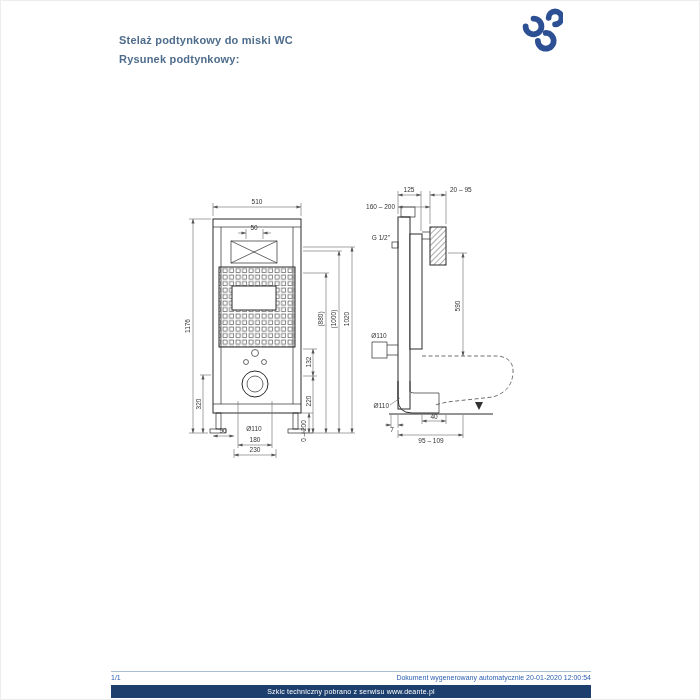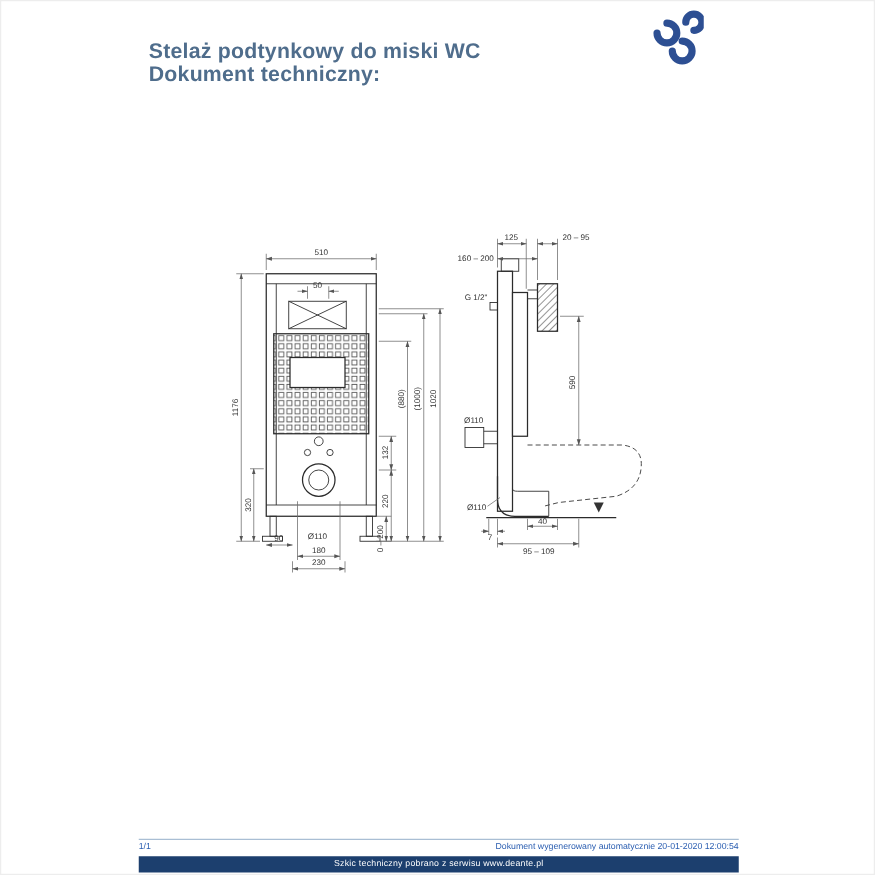--- a/index.html
+++ b/index.html
@@ -1,39 +1,39 @@
 <!DOCTYPE html>
 <html><head>
 <meta charset="utf-8">
 <style>
   html,body{margin:0;padding:0}
   body{width:700px;height:700px;background:#fff;font-family:"Liberation Sans",sans-serif}
   .page{position:relative;width:698px;height:698px;background:#fff;border:1px solid #ededed;overflow:hidden}
   .header{position:absolute;left:118px;top:30px}
-  .title-line{font-size:17px;font-weight:bold;color:#4f6d8c;line-height:19px;letter-spacing:.2px}
+  .title-line{font-size:11px;font-weight:bold;color:#4f6d8c;line-height:19px;letter-spacing:.2px}
   .logo{position:absolute;left:516px;top:7px;width:46px;height:44px}
   .drawing-svg{position:absolute;left:0;top:0}
   .oln{stroke:#2b2b2b;stroke-width:1}
   .ol{stroke:#2b2b2b;stroke-width:1;fill:none}
   .ol2{stroke:#2b2b2b;stroke-width:.7;fill:none}
   .dl{stroke:#6a6a6a;stroke-width:.6;fill:none}
   .dash{stroke:#4a4a4a;stroke-width:.8;fill:none;stroke-dasharray:4 2.5}
   .dt{font-size:6.5px;fill:#333;font-family:"Liberation Sans",sans-serif}
   .footer-rule{position:absolute;left:110px;width:480px;top:670px;height:1px;background:#a9bed4}
   .footer-row{position:absolute;left:110px;width:480px;top:673px;display:flex;justify-content:space-between;font-size:7px;color:#2a5db0}
   .footer-bar{position:absolute;left:110px;width:480px;top:684px;height:13px;background:#1c3f6e;color:#fff;font-size:7px;display:flex;align-items:center;justify-content:center;letter-spacing:.2px}
 </style>
 </head>
 <body>
 
 <div class="page">
 
   <header class="header">
     <div class="title-line">Stelaż podtynkowy do miski WC</div>
-    <div class="title-line">Dokument techniczny:</div>
+    <div class="title-line">Rysunek podtynkowy:</div>
   </header>
 
   <div class="logo">
     <svg width="46" height="44" viewBox="0 0 64 60">
       <g fill="none" stroke="#2d4f93" stroke-width="8" stroke-linecap="round">
         <path d="M44 13 a9 9 0 1 1 9 9"></path>
         <path d="M12 25 a11 11 0 1 0 11 -11"></path>
         <path d="M40 34 a11 11 0 1 1 -11 11"></path>
       </g>
     </svg>

